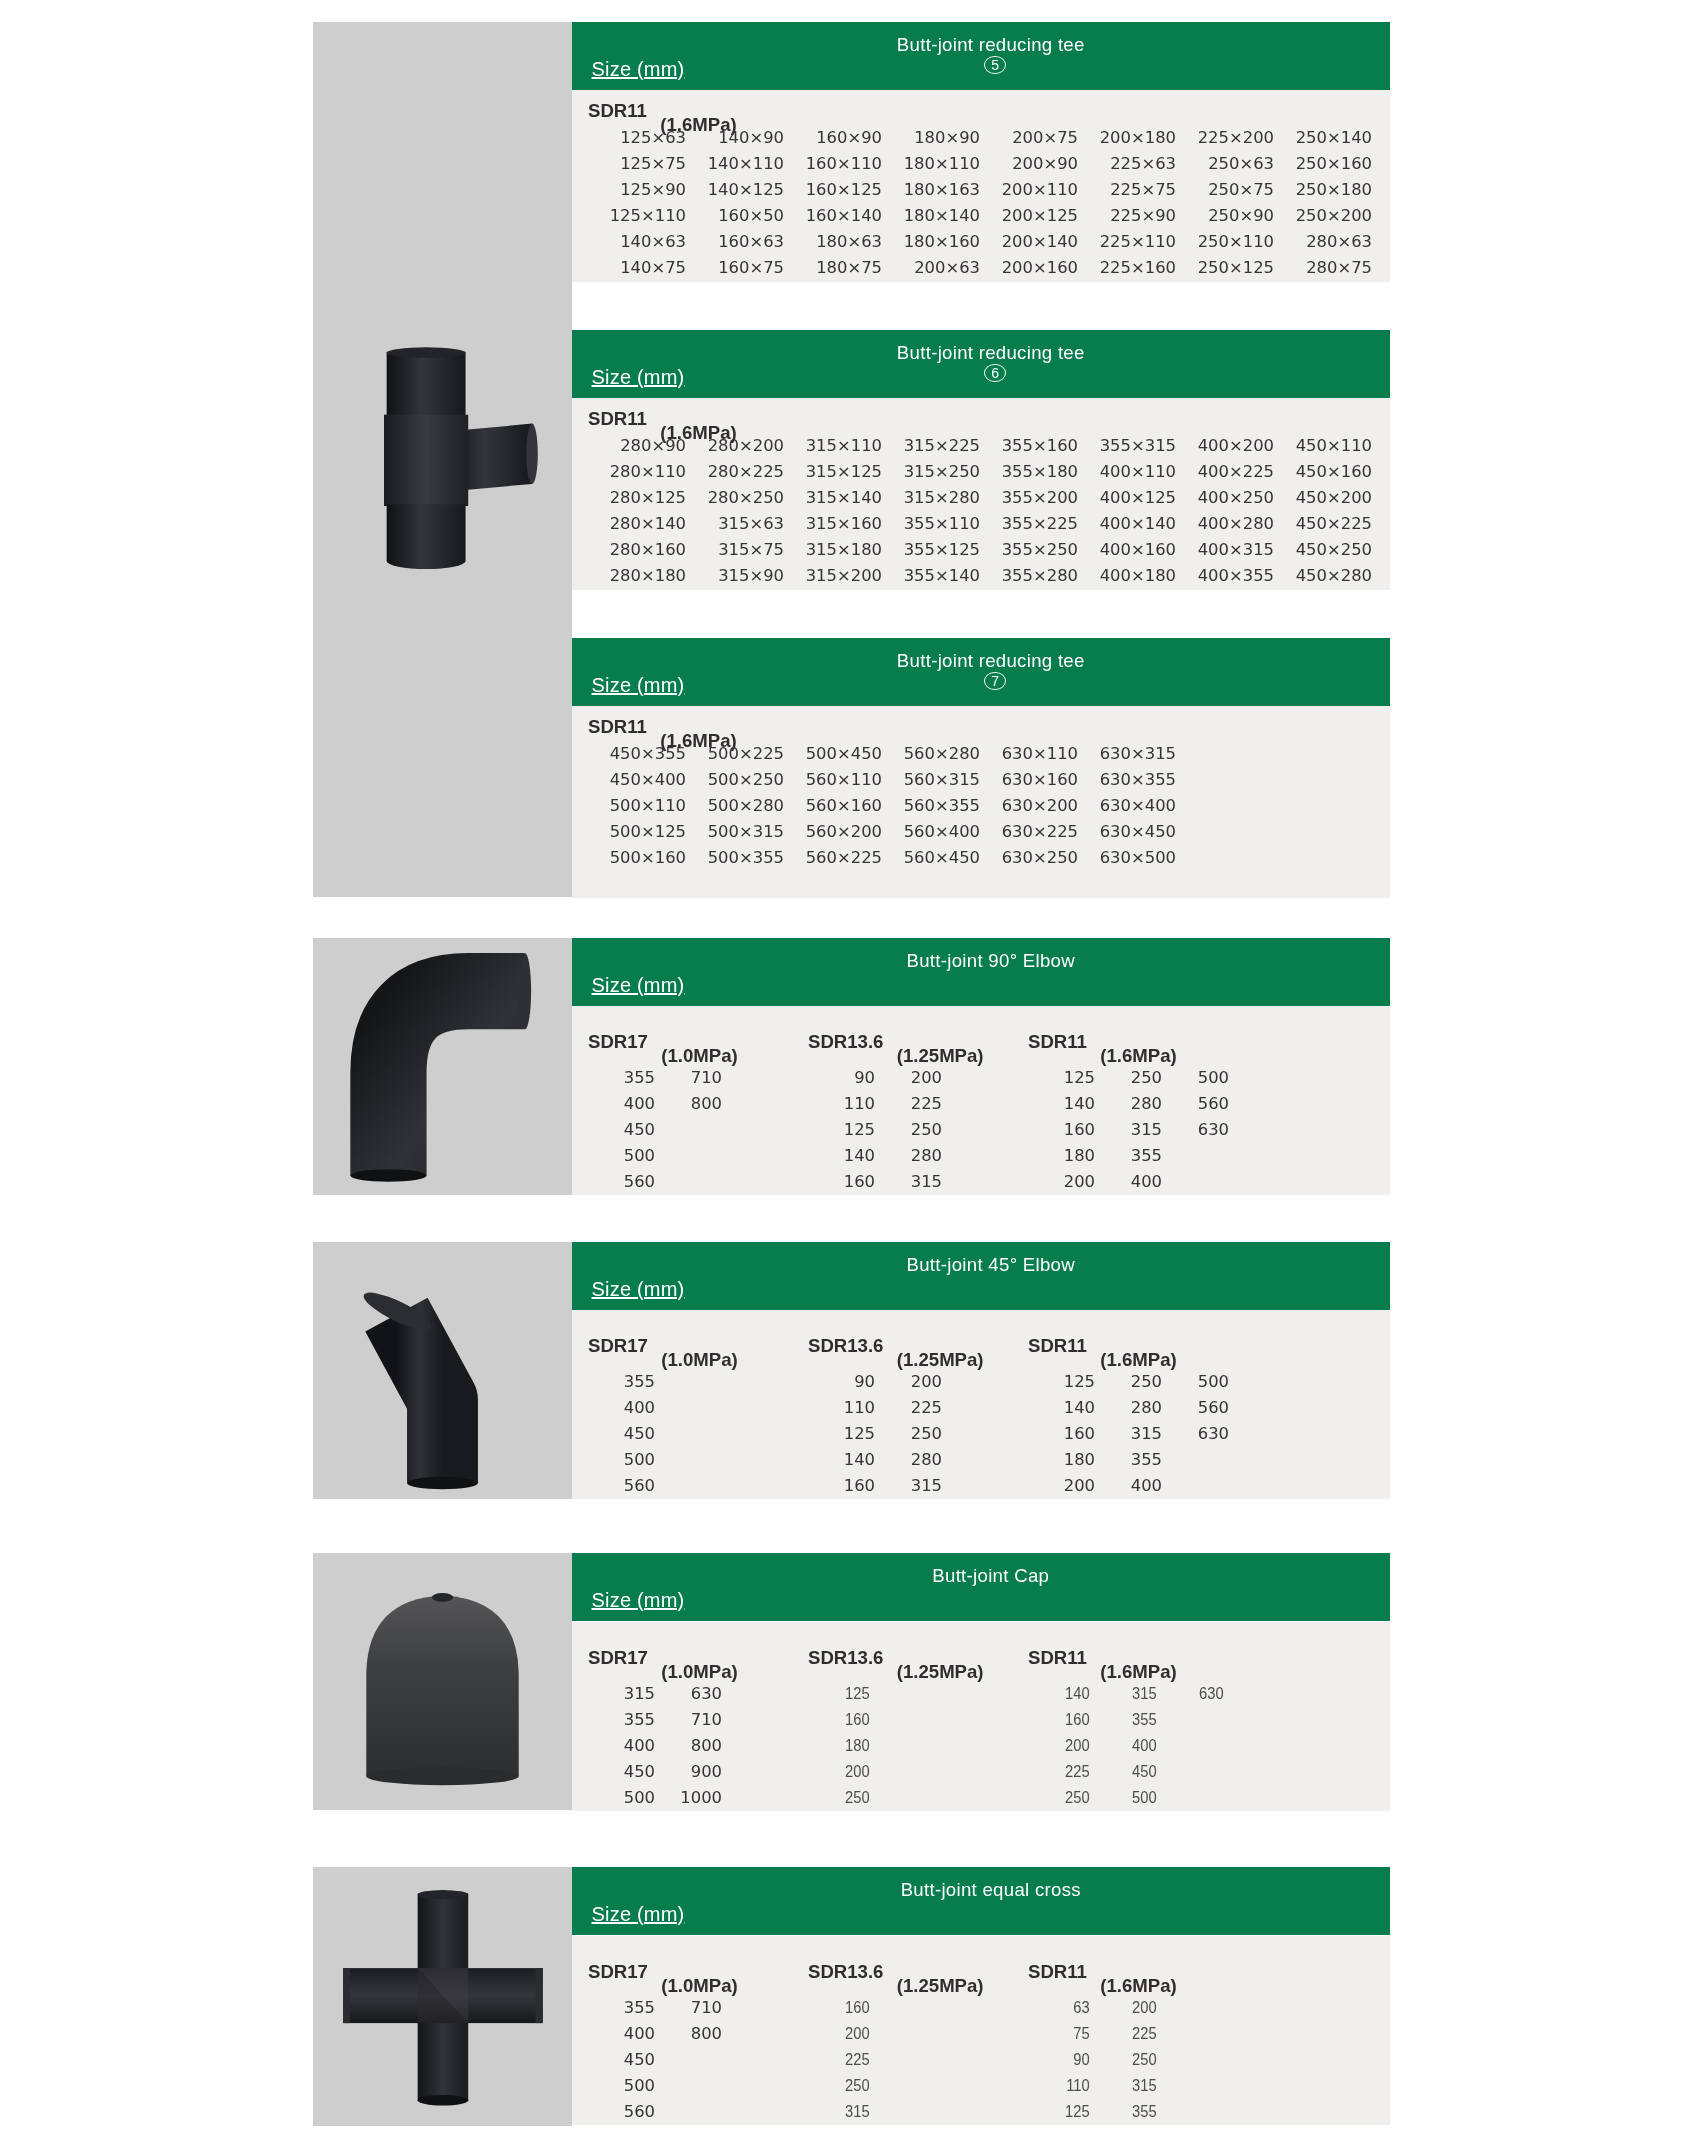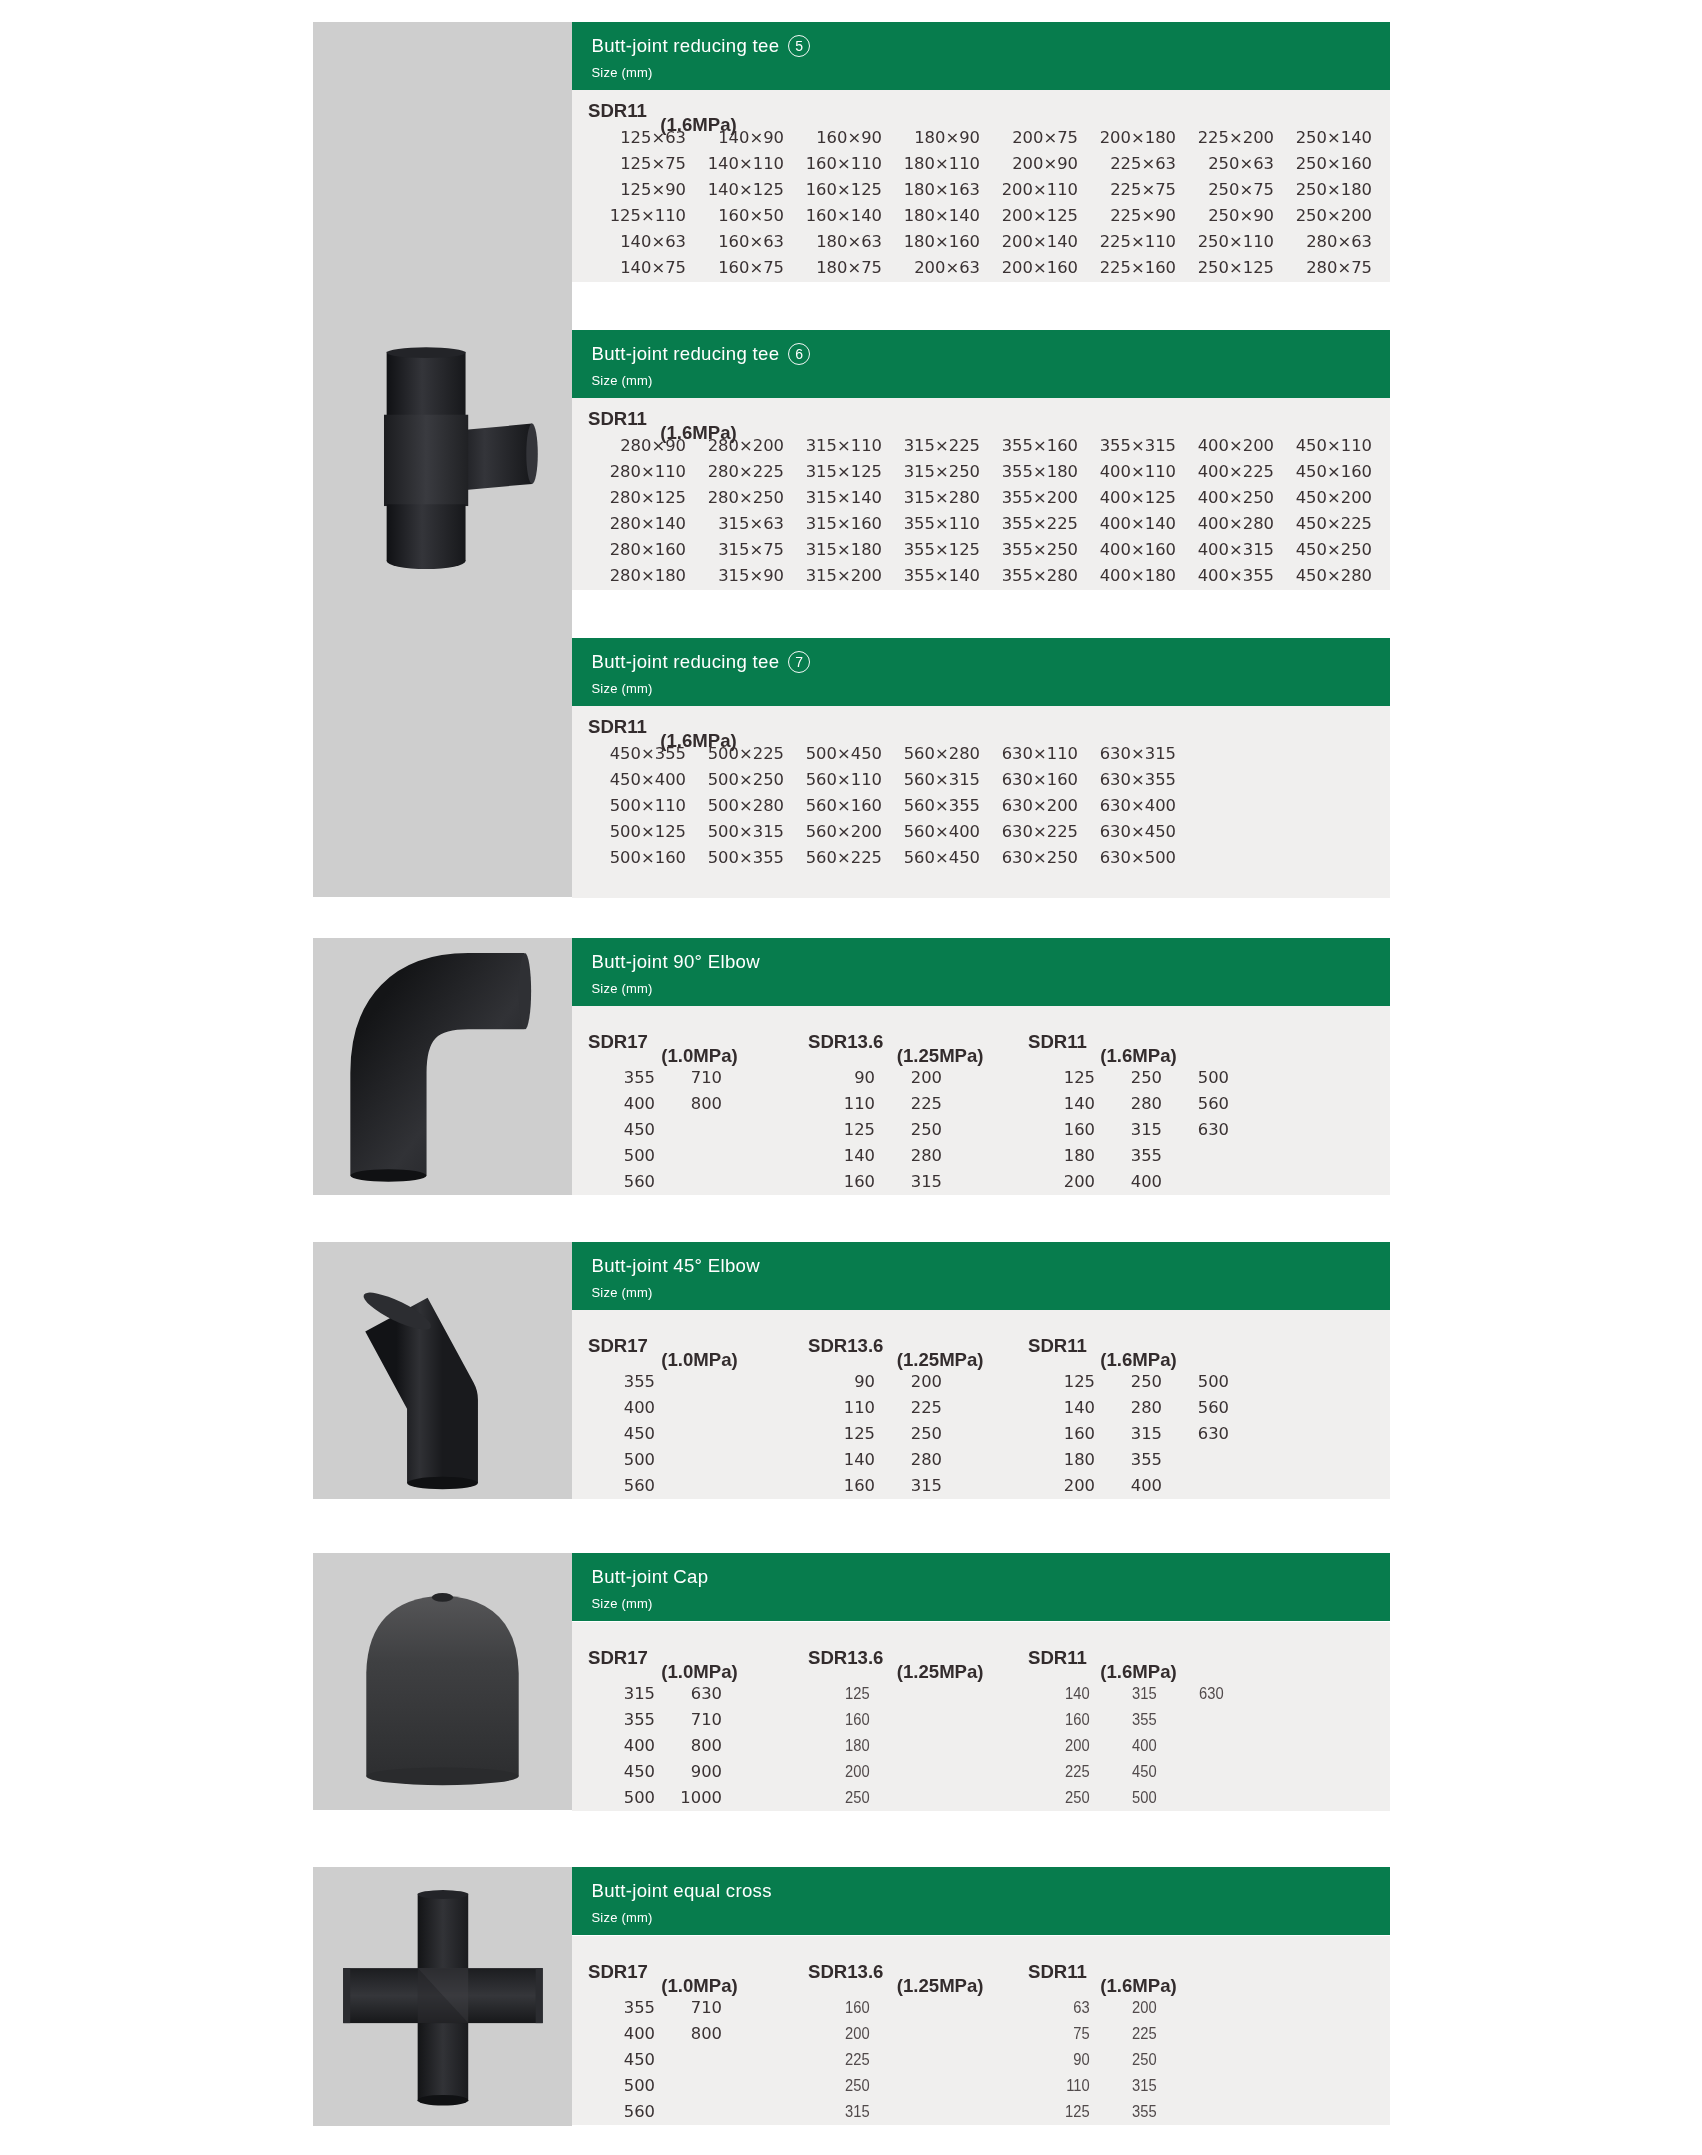--- a/index.html
+++ b/index.html
@@ -9,26 +9,26 @@
   body{font-family:"Liberation Sans", sans-serif;}
   .page{position:relative;width:1702px;height:2155px;background:#ffffff;overflow:hidden;}
 
   
   .photo{position:absolute;left:313px;width:259px;background:var(--panel);}
   .photo svg{display:block;}
 
   
   .green{position:absolute;left:572px;width:818px;height:68px;background:var(--green);
          color:#fff;box-sizing:border-box;padding:11.5px 0 0 19.5px;}
-  .title-row{display:flex;align-items:center;height:24px;}
+  .title-row{display:flex;align-items:center;height:24px;flex-direction:column;}
   .title{font-size:18.6px;letter-spacing:0.3px;white-space:nowrap;}
   .badge{display:inline-flex;align-items:center;justify-content:center;width:22px;height:22px;
          border:1.3px solid rgba(255,255,255,.95);border-radius:50%;font-size:14px;margin-left:8.9px;
          box-sizing:border-box;padding-top:0.9px;}
-  .sub{font-size:13px;margin-top:7px;letter-spacing:0.2px;}
+  .sub{font-size:20px;letter-spacing:0.2px;text-decoration:underline;}
 
   
   .tbl{position:absolute;left:572px;width:818px;background:var(--table);box-sizing:border-box;overflow:hidden;text-align:right;}
   .tbl-inner{padding:6.2px 0 0 16px;}
   .sdr-line{height:29px;display:flex;align-items:center;font-weight:700;font-size:18.6px;color:var(--head);}
   .sdr-line .mpa{margin-left:13.3px;margin-top:28px;}
 
   
   .trow{display:flex;height:26px;line-height:26px;}
   .tcell{width:98px;font-family:"DejaVu Sans", sans-serif;font-size:16.4px;color:var(--text);white-space:nowrap;}

